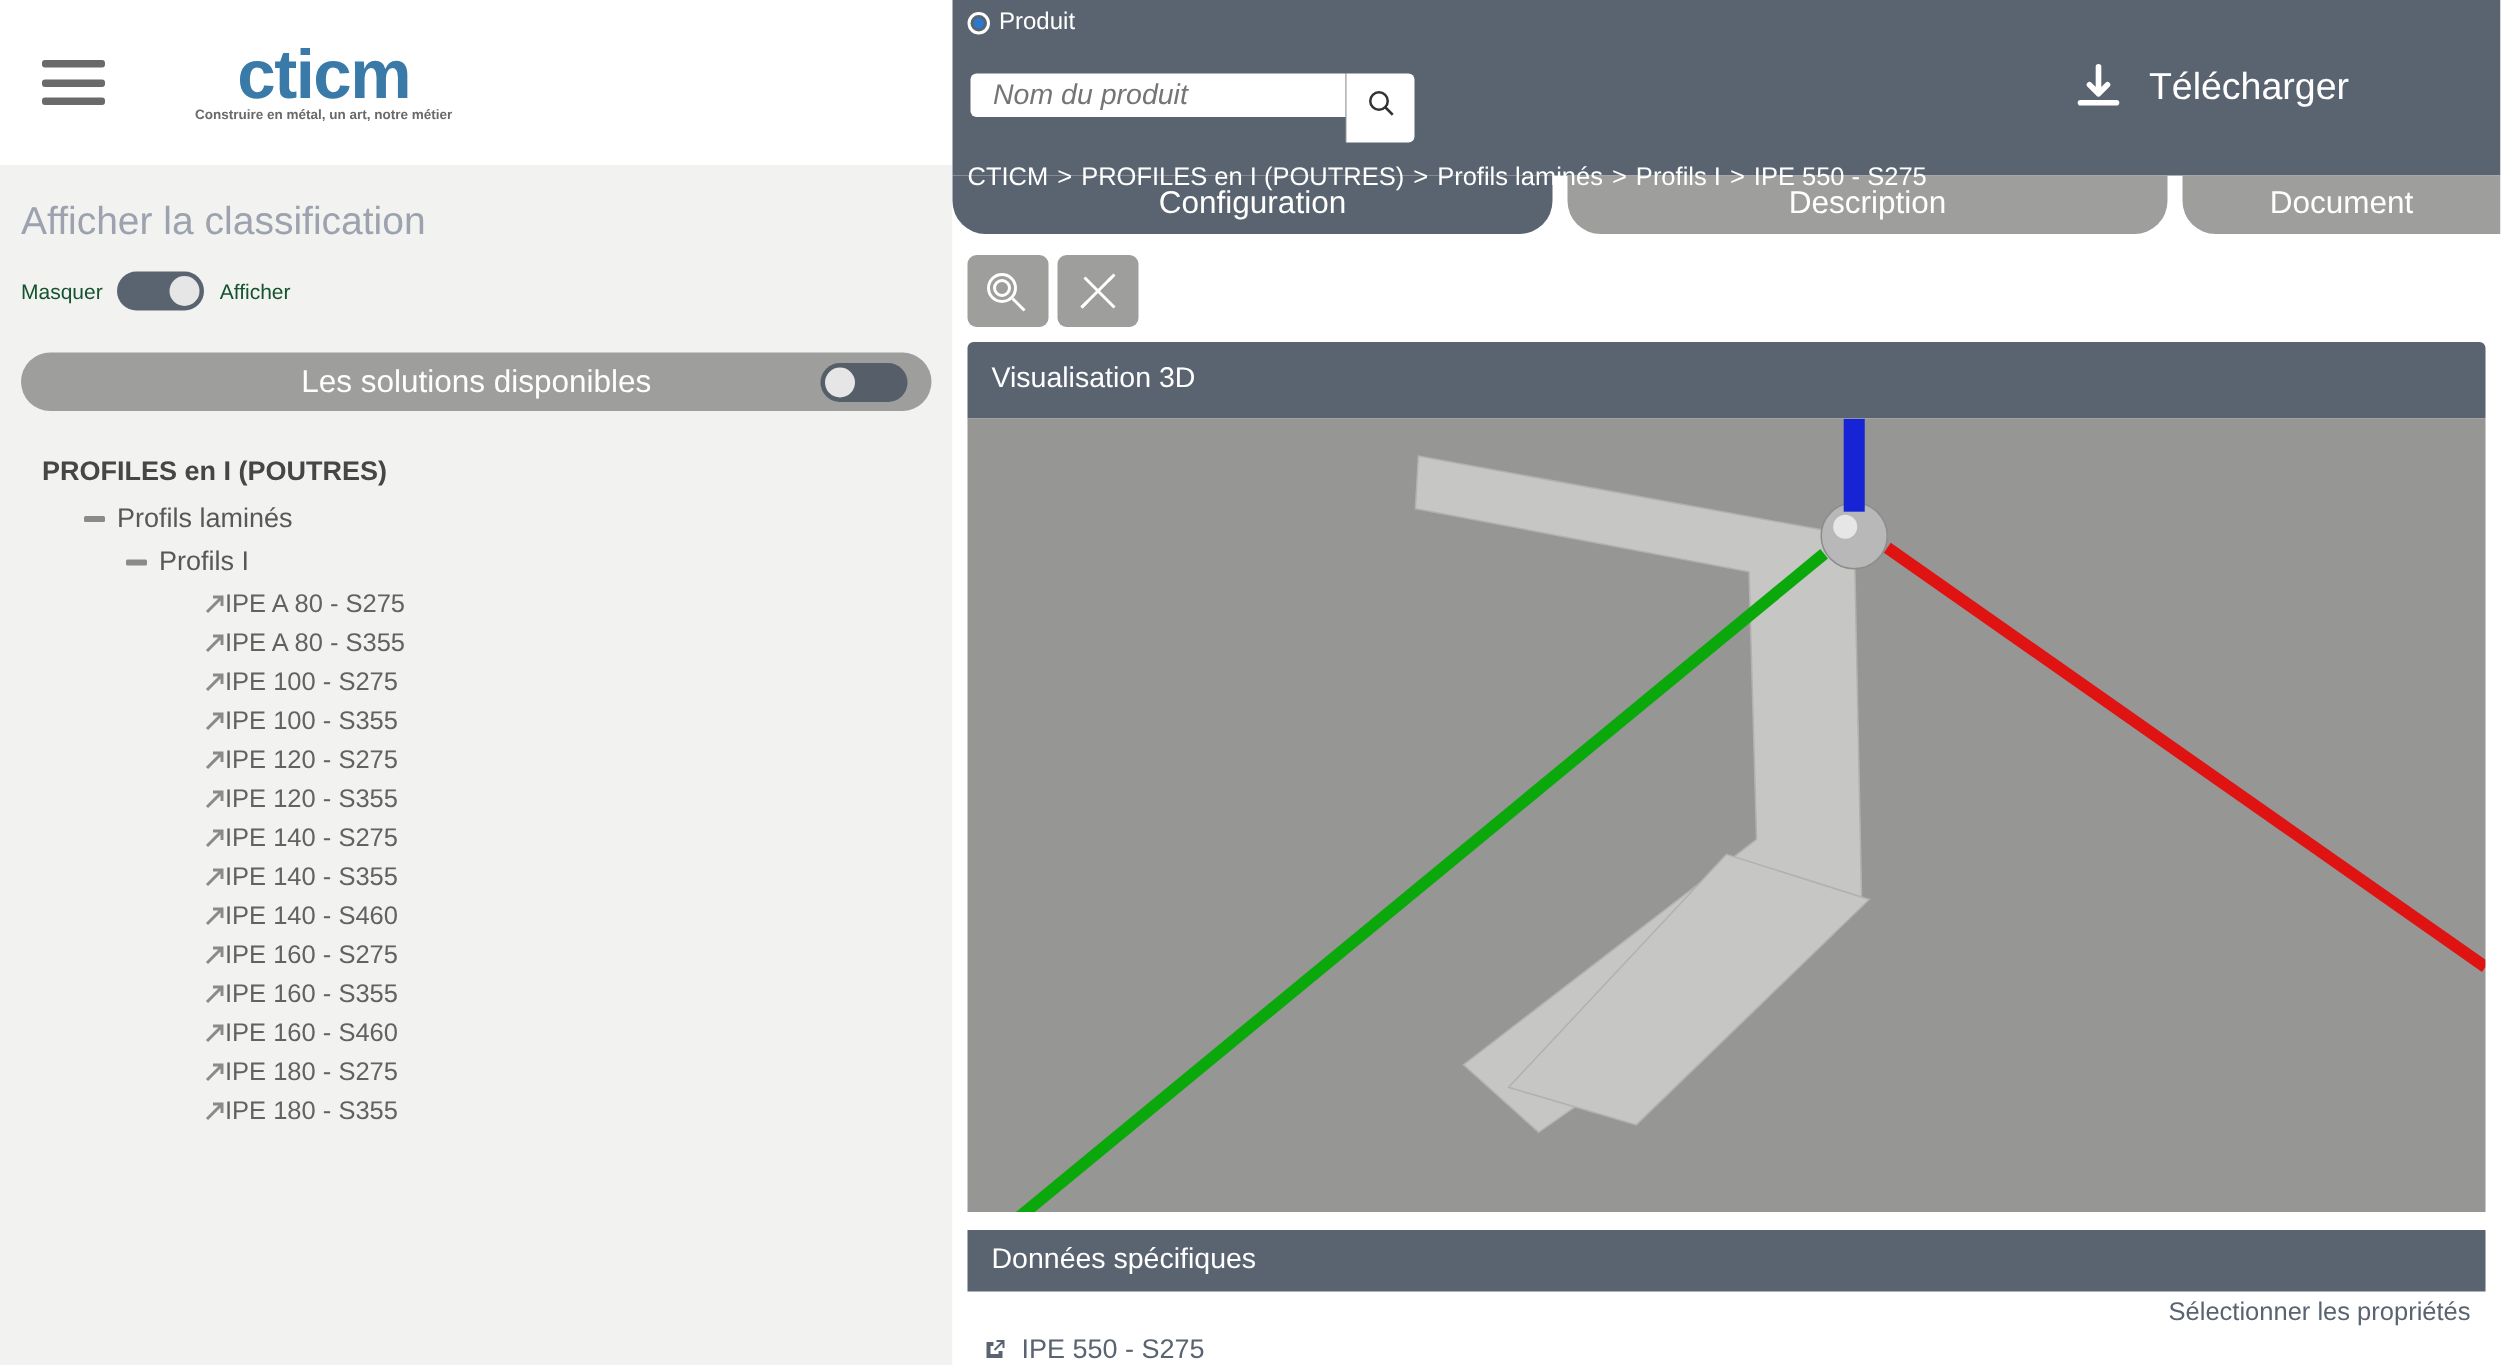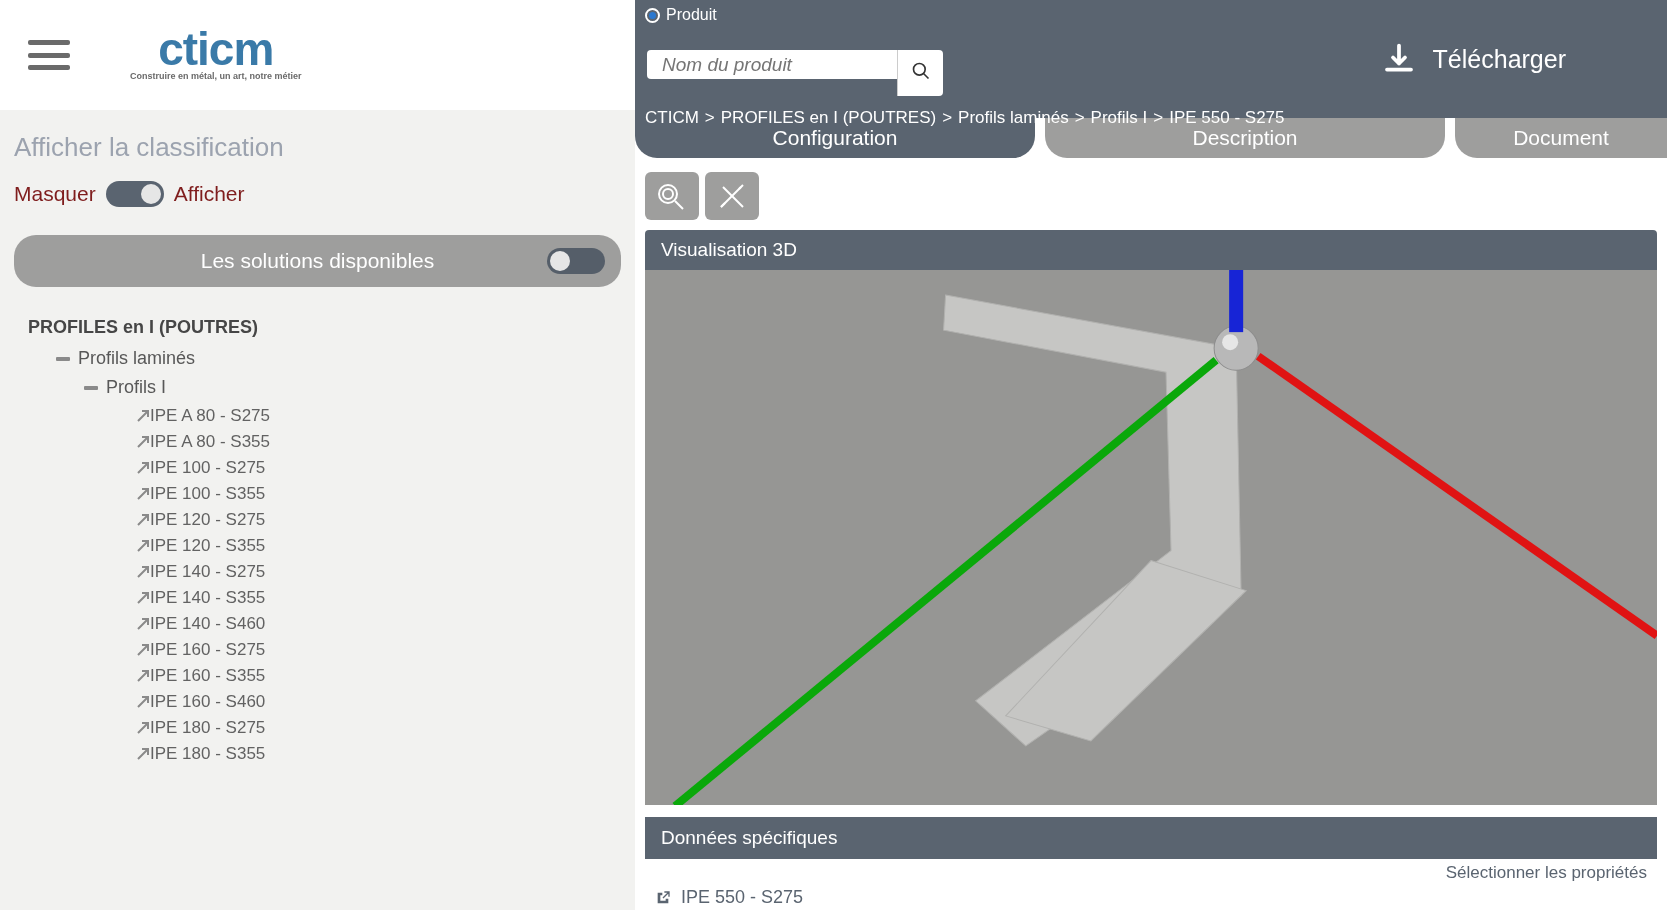--- a/index.html
+++ b/index.html
@@ -33,29 +33,29 @@
 .section-title {
   font-size: 26px;
   color: #9ca3af;
   padding: 22px 14px 18px;
 }
 .toggle-row {
   display: flex;
   align-items: center;
   gap: 10px;
   padding: 0 14px 18px;
-  font-size: 21px;
-  color: #7f1d1d;
+  font-size: 14px;
+  color: #14532d;
 }
 .switch { position:relative; width:58px; height:26px; background:#5a6470; border-radius:13px; cursor:pointer;}
 .switch .knob{position:absolute; top:3px; right:3px; width:20px; height:20px; background:#e6e6e6; border-radius:50%;}
 .switch.left .knob{left:3px; right:auto;}
 .solutions-bar {
   margin: 10px 14px;
-  height: 52px;
+  height: 39px;
   background: #9e9e9d;
   border-radius: 22px;
   color: #fff;
   font-size: 21px;
   display:flex;
   align-items:center;
   justify-content:center;
   position:relative;
 }
 .solutions-bar .switch{position:absolute; right:16px; background:#555e69;}
@@ -107,21 +107,21 @@
 .breadcrumb{position:absolute; top:108px; left:10px; font-size:17px; color:#fff;}
 .breadcrumb span.sep{margin:0 6px;}
 .tabs{display:flex; height:40px; gap:10px; }
 .tab{flex:0 0 400px; background:#9e9e9d; color:#fff; font-size:21px; display:flex; align-items:center; justify-content:center;
  border-radius:0 0 22px 22px; cursor:pointer;}
 .tab.active{background:#5a6470;}
 .tab:last-child{flex:1; border-radius:0 0 0 22px;}
 .tool-row{display:flex; gap:6px; padding:14px 10px 10px;}
 .tool-btn{width:54px;height:48px;background:#9e9e9d;border-radius:6px;display:flex;align-items:center;justify-content:center;cursor:pointer;}
 .tool-btn svg{stroke:#fff;fill:none;stroke-width:2;}
-.vis-header{height:40px;background:#5a6470;margin:0 10px;border-radius:4px 4px 0 0;color:#fff;font-size:19px;display:flex;align-items:center;padding:0 16px;}
+.vis-header{height:51px;background:#5a6470;margin:0 10px;border-radius:4px 4px 0 0;color:#fff;font-size:19px;display:flex;align-items:center;padding:0 16px;}
 .vis-3d{height:535px;margin:0 10px;background:#969694;position:relative;overflow:hidden;}
 .vis-3d svg{position:absolute;inset:0;}
 .data-header{height:42px;background:#5a6470;margin:0 10px;border-radius:0 0 0 0; margin-top:12px; color:#fff;font-size:19px;display:flex;align-items:center;padding:0 16px;}
 .selector-row{display:flex;justify-content:flex-end;padding:4px 20px;font-size:17px;color:#5a6470;}
 .bottom-row{display:flex;align-items:center;gap:10px;padding:0 20px;font-size:18px;color:#5a6470;}
 .ext-icon{width:16px;height:16px;}
 </style>
 </head>
 <body>
 

